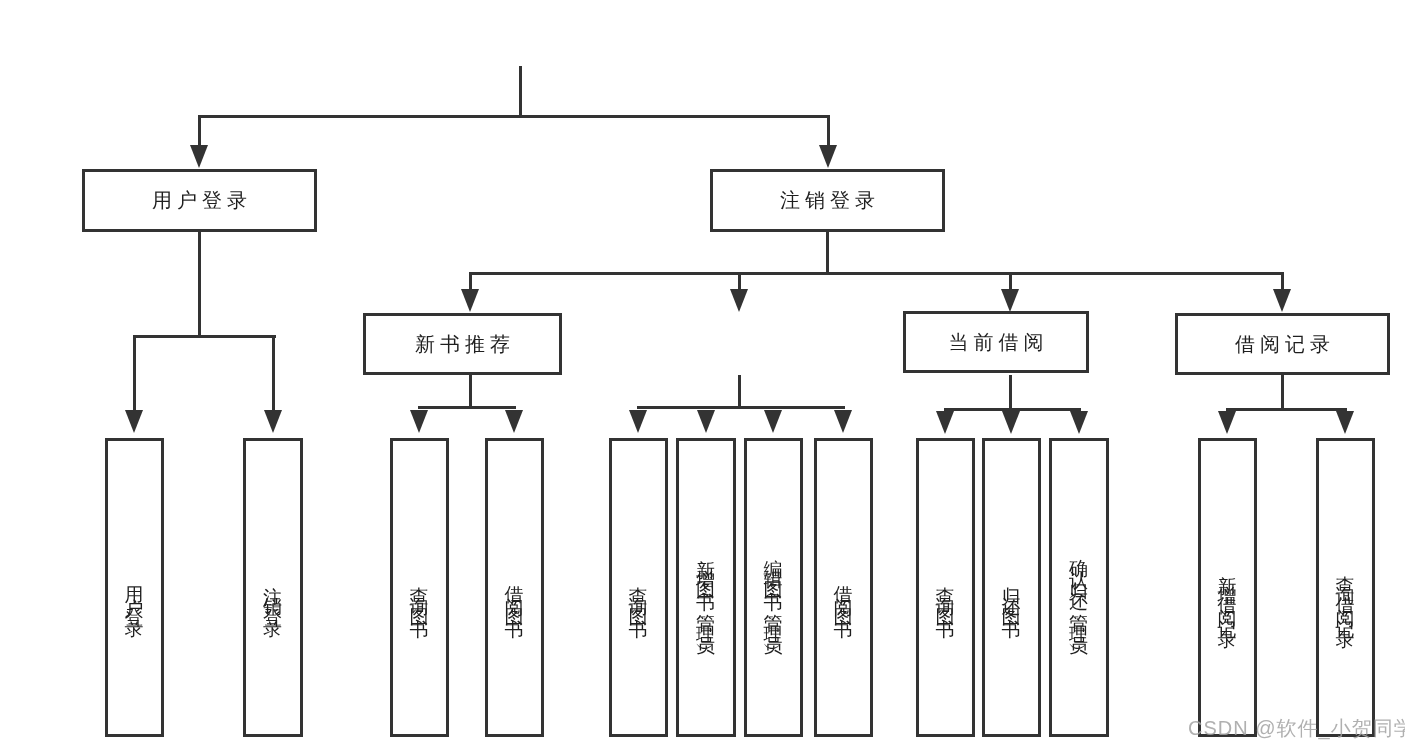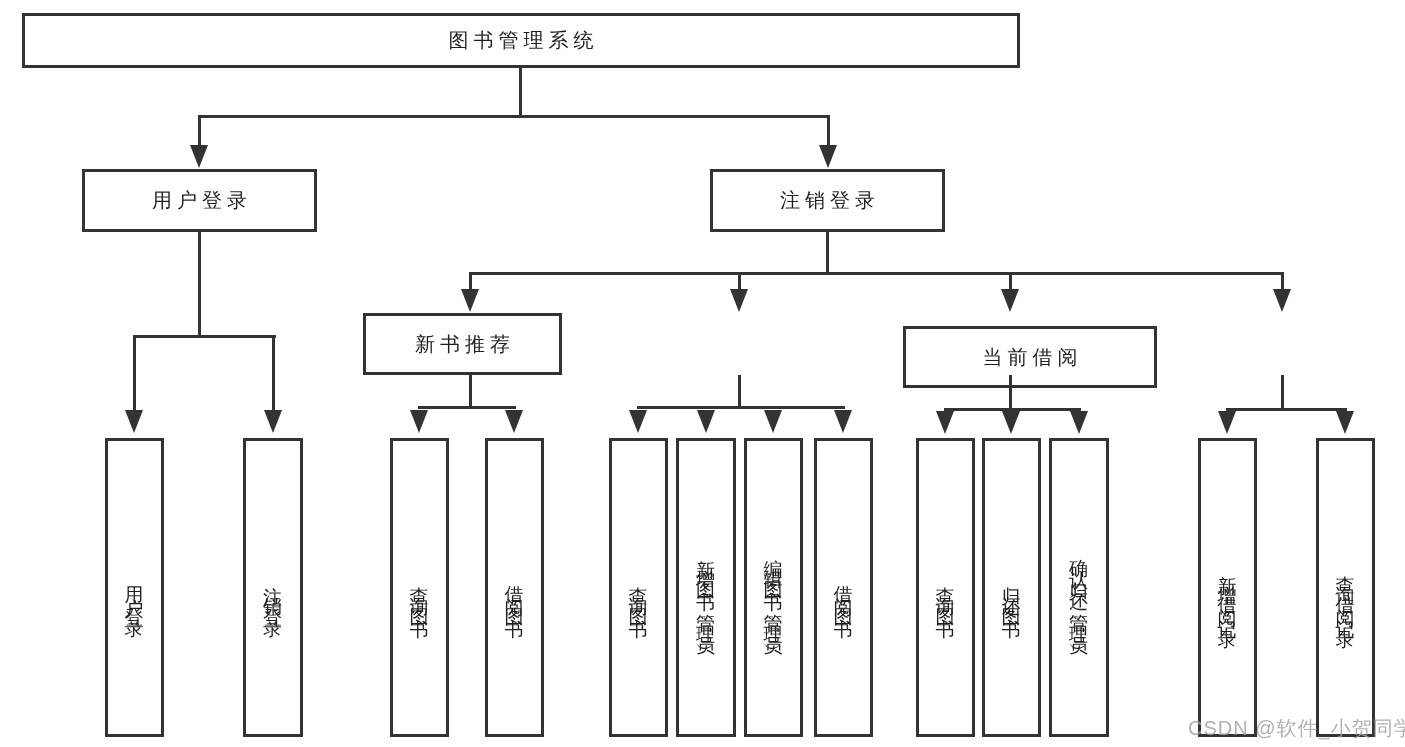--- a/index.html
+++ b/index.html
@@ -51,21 +51,20 @@
     opacity:0.85;
     z-index:9;
     white-space:nowrap;
   }
 </style>
 </head>
 <body>
 
 <div class="canvas">
 
-  <div class="node h-node" style="left:22px;top:13px;width:998px;height:55px;">图书管理系统</div>
 
   <div class="vline" style="left:519px;top:66px;height:51px;"></div>
   <div class="hline" style="left:198px;top:115px;width:632px;"></div>
 
   <div class="vline" style="left:198px;top:115px;height:33px;"></div>
   <div class="tri" style="left:190px;top:145px;"></div>
   <div class="vline" style="left:827px;top:115px;height:33px;"></div>
   <div class="tri" style="left:819px;top:145px;"></div>
 
   <div class="node h-node" style="left:82px;top:169px;width:235px;height:63px;">用户登录</div>
@@ -84,21 +83,22 @@
   <div class="vline" style="left:469px;top:272px;height:20px;"></div>
   <div class="tri" style="left:461px;top:289px;"></div>
   <div class="vline" style="left:738px;top:272px;height:20px;"></div>
   <div class="tri" style="left:730px;top:289px;"></div>
   <div class="vline" style="left:1009px;top:272px;height:20px;"></div>
   <div class="tri" style="left:1001px;top:289px;"></div>
   <div class="vline" style="left:1281px;top:272px;height:20px;"></div>
   <div class="tri" style="left:1273px;top:289px;"></div>
 
   <div class="node h-node" style="left:363px;top:313px;width:199px;height:62px;">新书推荐</div>
-  <div class="node h-node" style="left:903px;top:326px;width:254px;height:62px;">当前借阅</div>
+  <div class="node h-node" style="left:903px;top:311px;width:186px;height:62px;">当前借阅</div>
+  <div class="node h-node" style="left:1175px;top:313px;width:215px;height:62px;">借阅记录</div>
 
   <div class="vline" style="left:469px;top:375px;height:33px;"></div>
   <div class="hline" style="left:418px;top:406px;width:98px;"></div>
   <div class="tri" style="left:410px;top:410px;"></div>
   <div class="tri" style="left:505px;top:410px;"></div>
 
   <div class="vline" style="left:738px;top:375px;height:33px;"></div>
   <div class="hline" style="left:637px;top:406px;width:208px;"></div>
   <div class="tri" style="left:629px;top:410px;"></div>
   <div class="tri" style="left:697px;top:410px;"></div>

